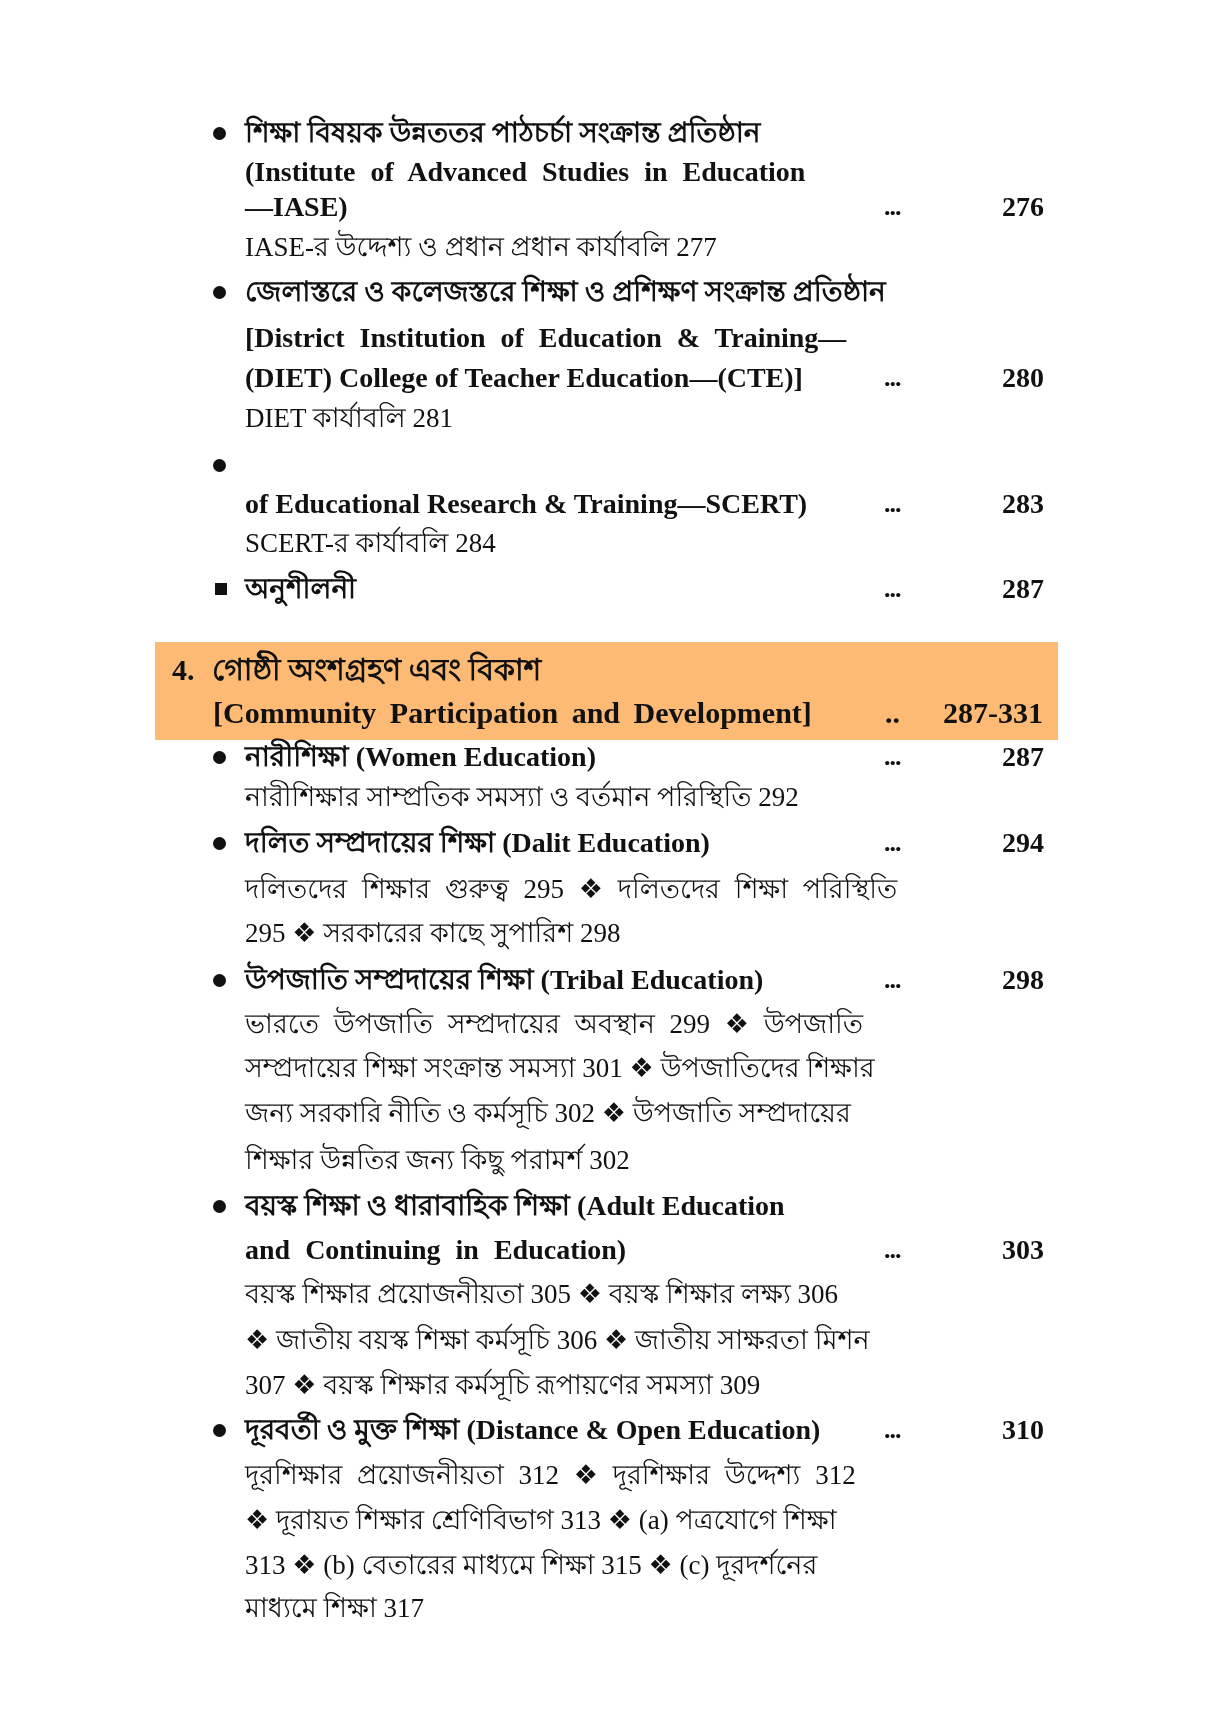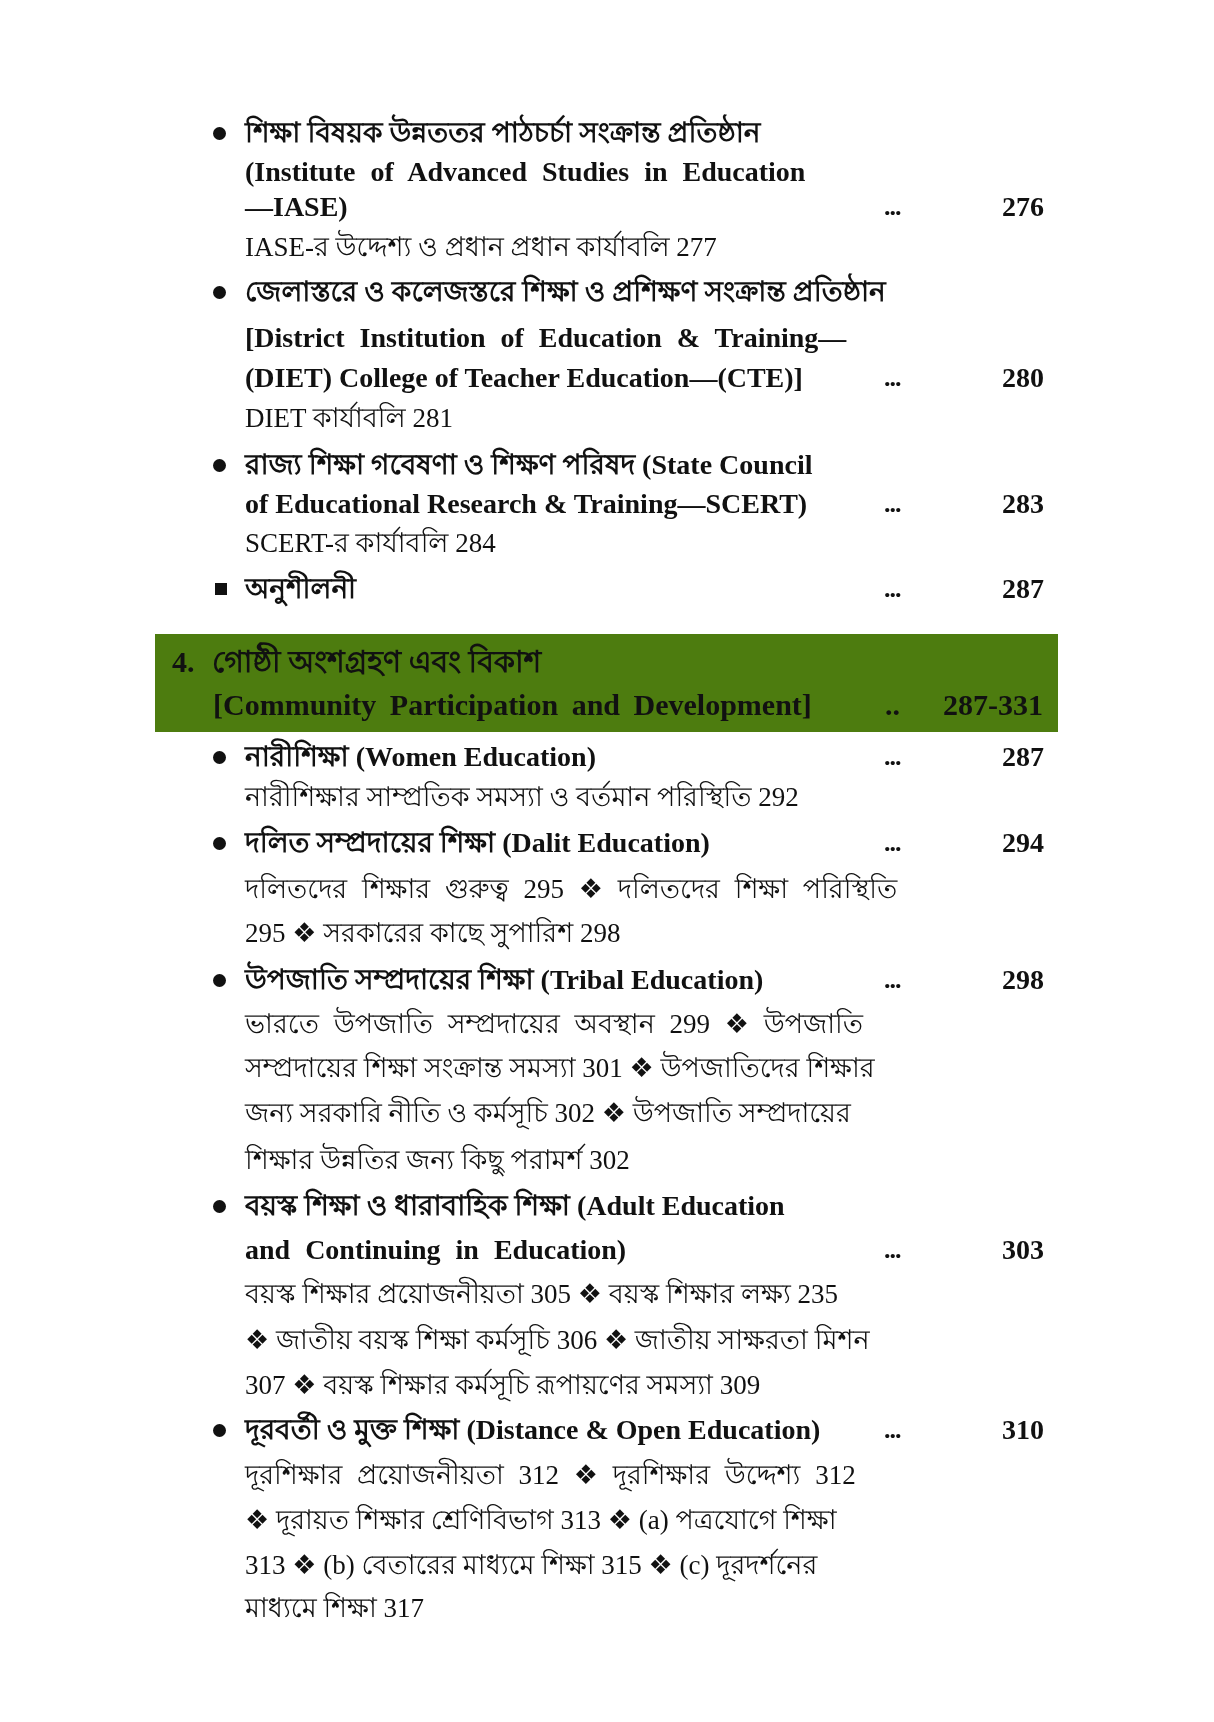--- a/index.html
+++ b/index.html
@@ -55,42 +55,41 @@
     <span class="page">280</span>
   </div>
   <div class="line" style="top:396px;">
     <span class="txt sub">DIET কার্যাবলি 281</span>
   </div>
 </div>
 
 <div>
   <div class="line" style="top:443px;">
     <span class="bullet"></span>
-    <span class="txt b">রাজ্য শিক্ষা গবেষণা ও শিক্ষণ পরিষদ (State Council</span>
   </div>
   <div class="line" style="top:482px;">
     <span class="txt b">of Educational Research &amp; Training—SCERT)</span>
     <span class="dots">...</span>
     <span class="page">283</span>
   </div>
   <div class="line" style="top:521px;">
     <span class="txt sub">SCERT-র কার্যাবলি 284</span>
   </div>
 </div>
 
 <div>
   <div class="line" style="top:567px;">
     <span class="square"></span>
     <span class="txt b">অনুশীলনী</span>
     <span class="dots">...</span>
     <span class="page">287</span>
   </div>
 </div>
 
-<div class="band" style="background: #4d7c0f;">
+<div class="band" style="background: #fdba74; margin-top: 8px;">
   <div class="l1">
     <span>4.</span>
     <span style="margin-left:10px;">গোষ্ঠী অংশগ্রহণ এবং বিকাশ</span>
   </div>
   <div class="l2">[Community Participation and Development]</div>
   <div class="dd">..</div>
   <div class="pg">287-331</div>
 </div>
 
 <div>
@@ -145,21 +144,21 @@
   <div class="line" style="top:1184px;">
     <span class="bullet"></span>
     <span class="txt b">বয়স্ক শিক্ষা ও ধারাবাহিক শিক্ষা (Adult Education</span>
   </div>
   <div class="line" style="top:1228px;">
     <span class="txt b ws">and Continuing in Education)</span>
     <span class="dots">...</span>
     <span class="page">303</span>
   </div>
   <div class="line" style="top:1272px;">
-    <span class="txt sub">বয়স্ক শিক্ষার প্রয়োজনীয়তা 305 ❖ বয়স্ক শিক্ষার লক্ষ্য 235</span>
+    <span class="txt sub">বয়স্ক শিক্ষার প্রয়োজনীয়তা 305 ❖ বয়স্ক শিক্ষার লক্ষ্য 306</span>
   </div>
   <div class="line" style="top:1318px;">
     <span class="txt sub">❖ জাতীয় বয়স্ক শিক্ষা কর্মসূচি 306 ❖ জাতীয় সাক্ষরতা মিশন</span>
   </div>
   <div class="line" style="top:1363px;">
     <span class="txt sub">307 ❖ বয়স্ক শিক্ষার কর্মসূচি রূপায়ণের সমস্যা 309</span>
   </div>
 </div>
 
 <div>

